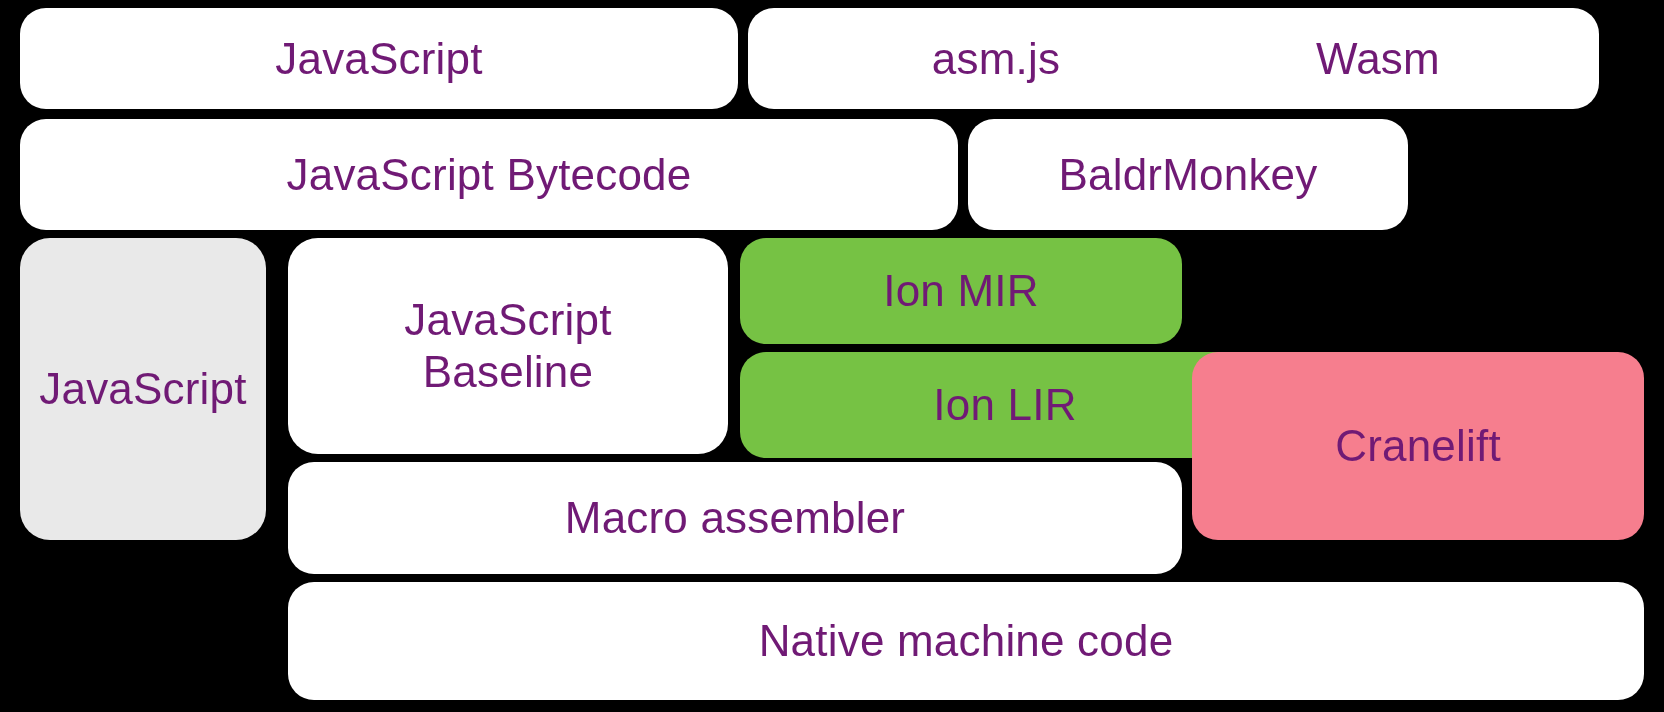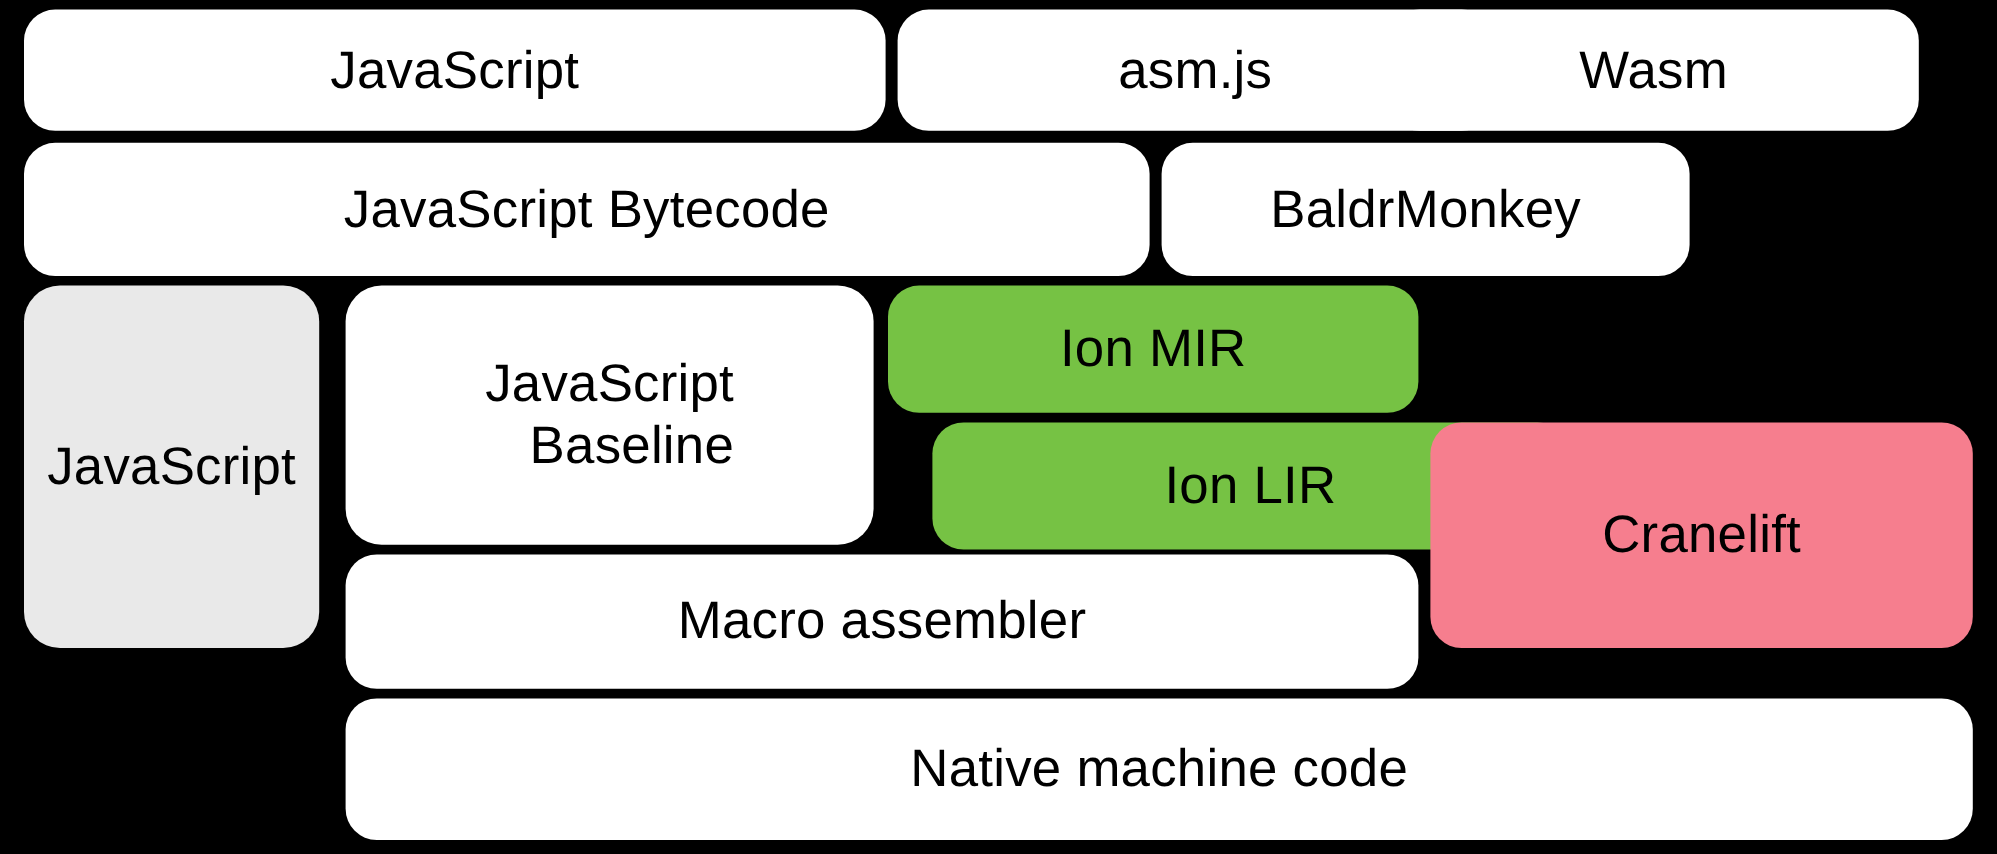--- a/index.html
+++ b/index.html
@@ -16,23 +16,23 @@
     height: 712px;
     background: #000000;
     overflow: hidden;
   }
   .box {
     position: absolute;
     box-sizing: border-box;
     display: flex;
     align-items: center;
     justify-content: center;
-    text-align: right;
+    text-align: center;
     border-radius: 26px;
-    color: #000000;
+    color: #701a75;
     font-family: "Liberation Sans", sans-serif;
     font-size: 44px;
     line-height: 1.18;
     font-weight: 400;
     letter-spacing: 0.2px;
     white-space: pre-line;
     user-select: none;
   }
   .box.white  { background: #FFFFFF; }
   .box.grey   { background: #E9E9E9; }
@@ -46,17 +46,17 @@
 <div id="diagram" style="background: rgb(0, 0, 0);">
     <div class="box white" style="left: 20px; top: 8px; width: 718px; height: 101px;">JavaScript</div>
     <div class="box white" style="left: 748px; top: 8px; width: 496px; height: 101px;">asm.js</div>
     <div class="box white" style="left: 1157px; top: 8px; width: 442px; height: 101px;">Wasm</div>
     <div class="box white" style="left: 20px; top: 119px; width: 938px; height: 111px;">JavaScript Bytecode</div>
     <div class="box white" style="left: 968px; top: 119px; width: 440px; height: 111px;">BaldrMonkey</div>
     <div class="box grey tall" style="left: 20px; top: 238px; width: 246px; height: 302px;">JavaScript</div>
     <div class="box white tall" style="left: 288px; top: 238px; width: 440px; height: 216px;">JavaScript
 Baseline</div>
     <div class="box green" style="left: 740px; top: 238px; width: 442px; height: 106px;">Ion MIR</div>
-    <div class="box green" style="left: 740px; top: 352px; width: 530px; height: 106px; margin-left: 37px;">Ion LIR</div>
+    <div class="box green" style="left: 740px; top: 352px; width: 530px; height: 106px;">Ion LIR</div>
     <div class="box pink" style="left: 1192px; top: 352px; width: 452px; height: 188px;">Cranelift</div>
     <div class="box white" style="left: 288px; top: 462px; width: 894px; height: 112px;">Macro assembler</div>
     <div class="box white" style="left: 288px; top: 582px; width: 1356px; height: 118px;">Native machine code</div>
   </div>
 
 </body></html>

